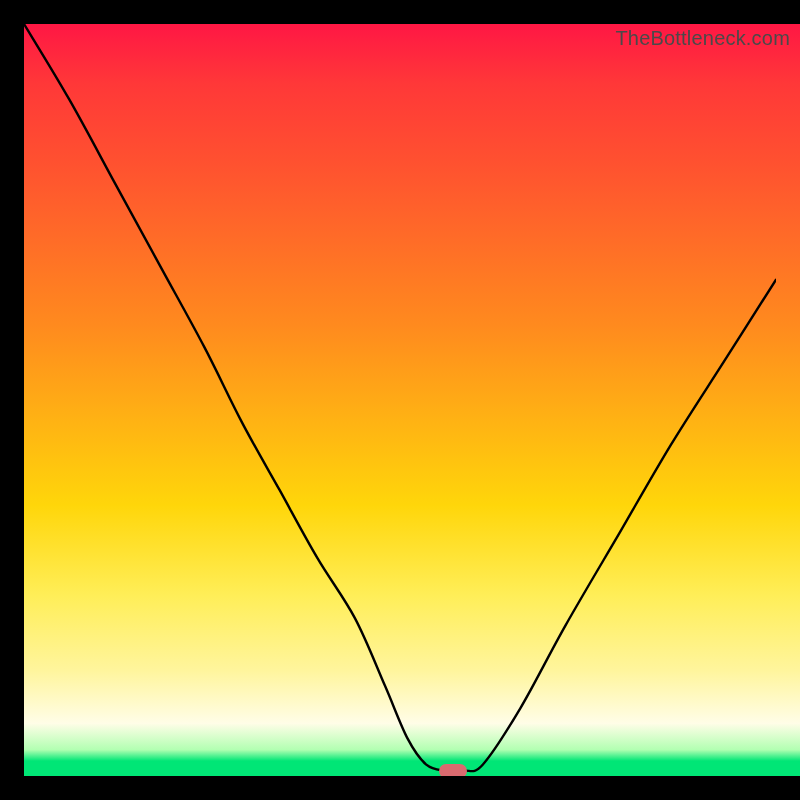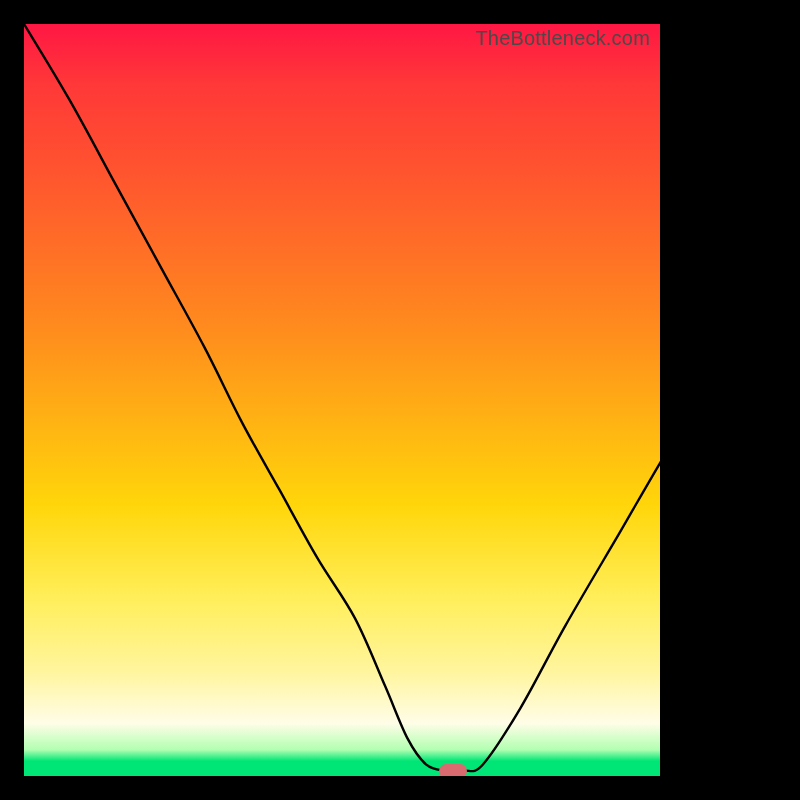--- a/index.html
+++ b/index.html
@@ -14,21 +14,21 @@
   .frame {
     position: relative;
     width: 800px;
     height: 800px;
     background: #000;
   }
   .plot {
     position: absolute;
     left: 24px;
     top: 24px;
-    width: 636px;
+    width: 776px;
     height: 752px;
     
     background: linear-gradient(
       to bottom,
       #ff1744 0%,
       #ff3838 8%,
       #ff5030 18%,
       #ff6a28 28%,
       #ff8a1e 40%,
       #ffb014 52%,

